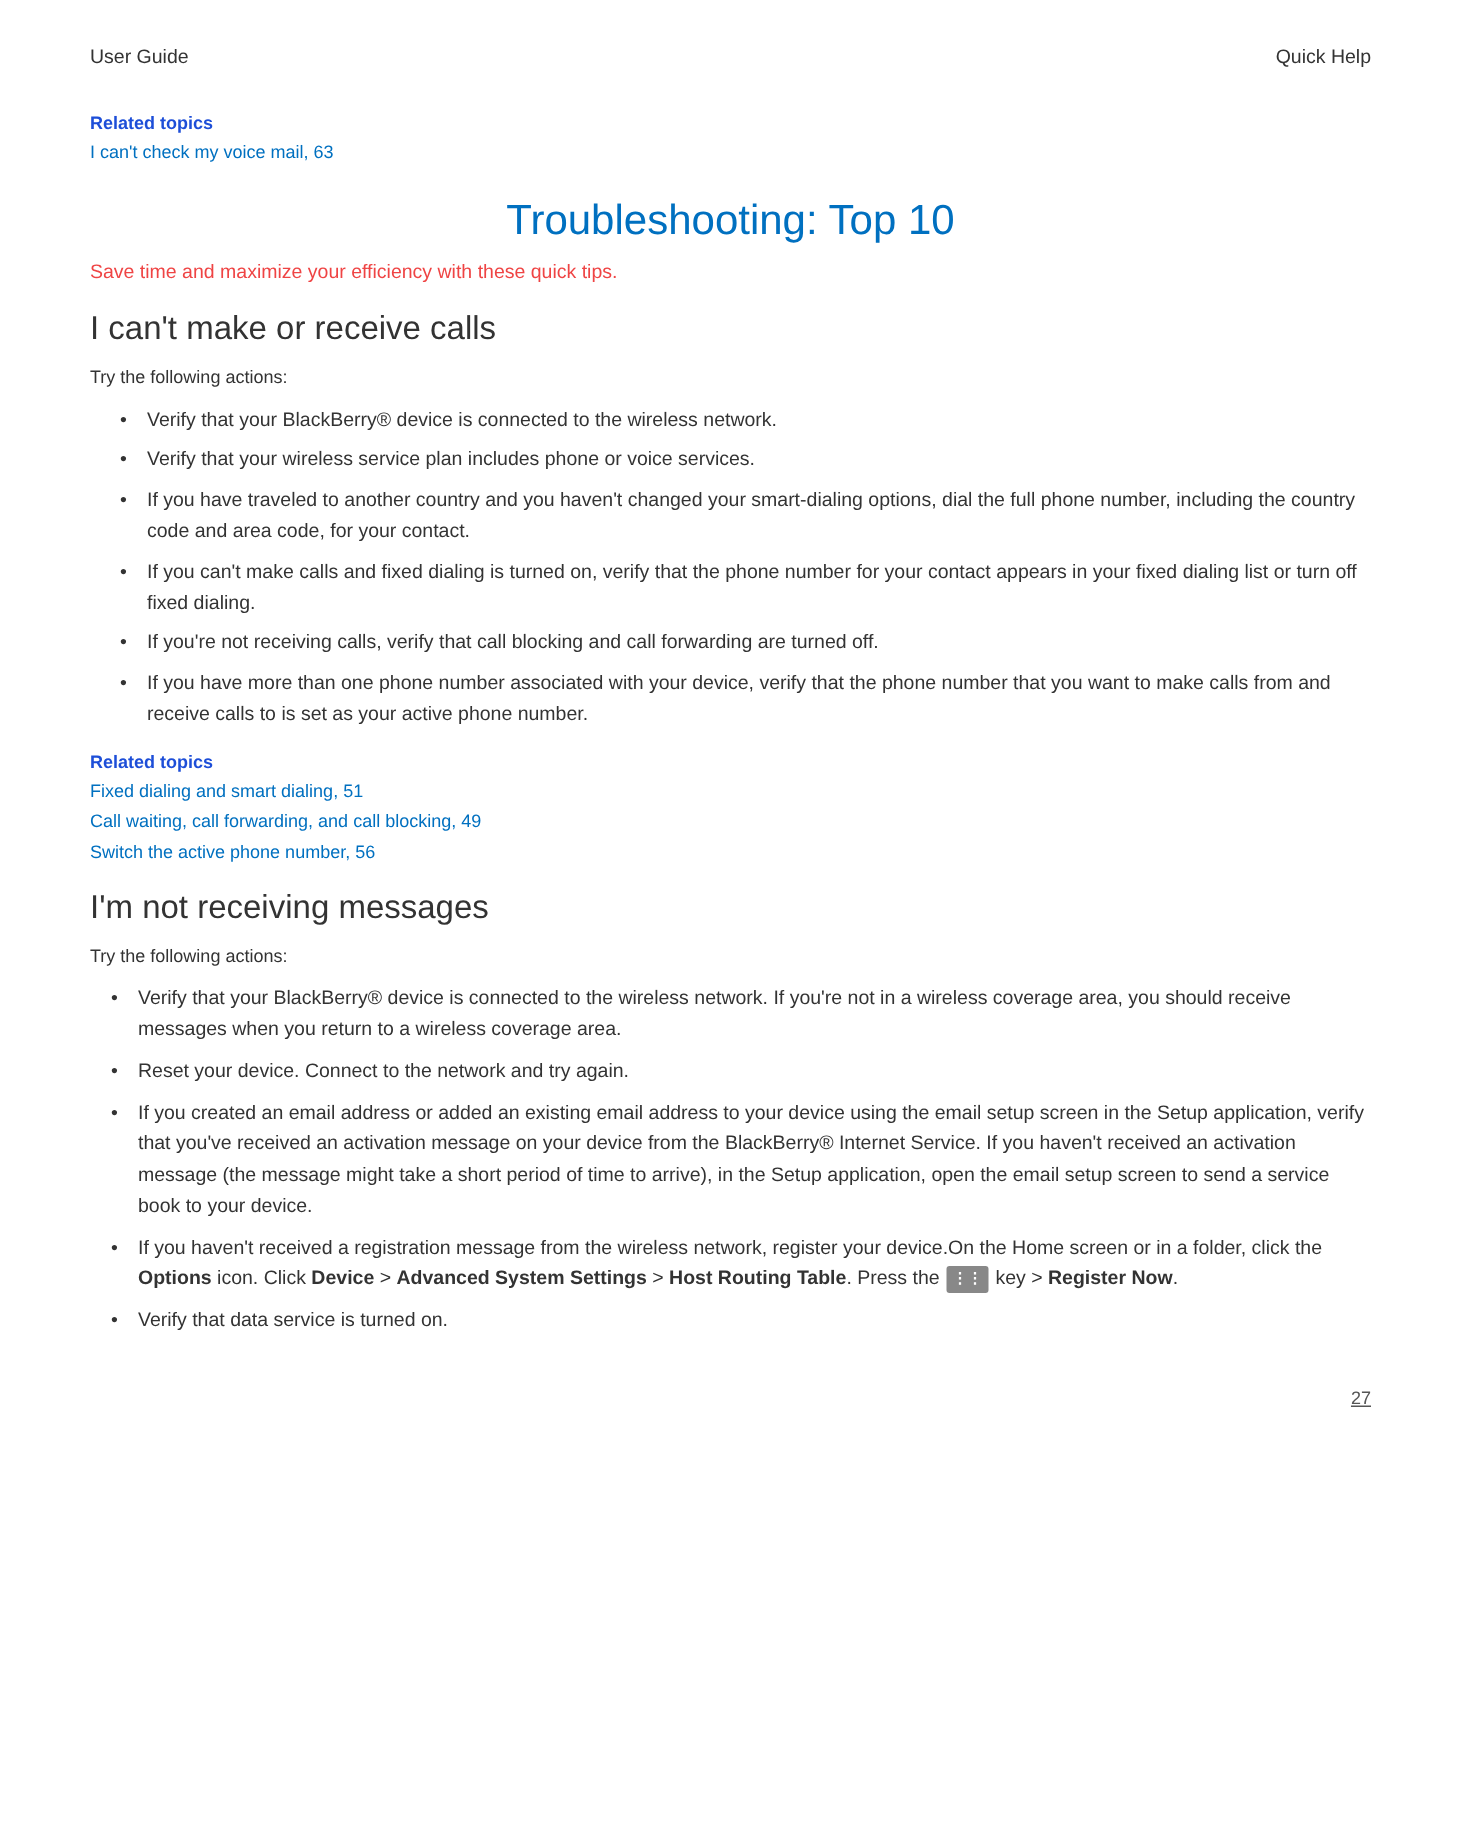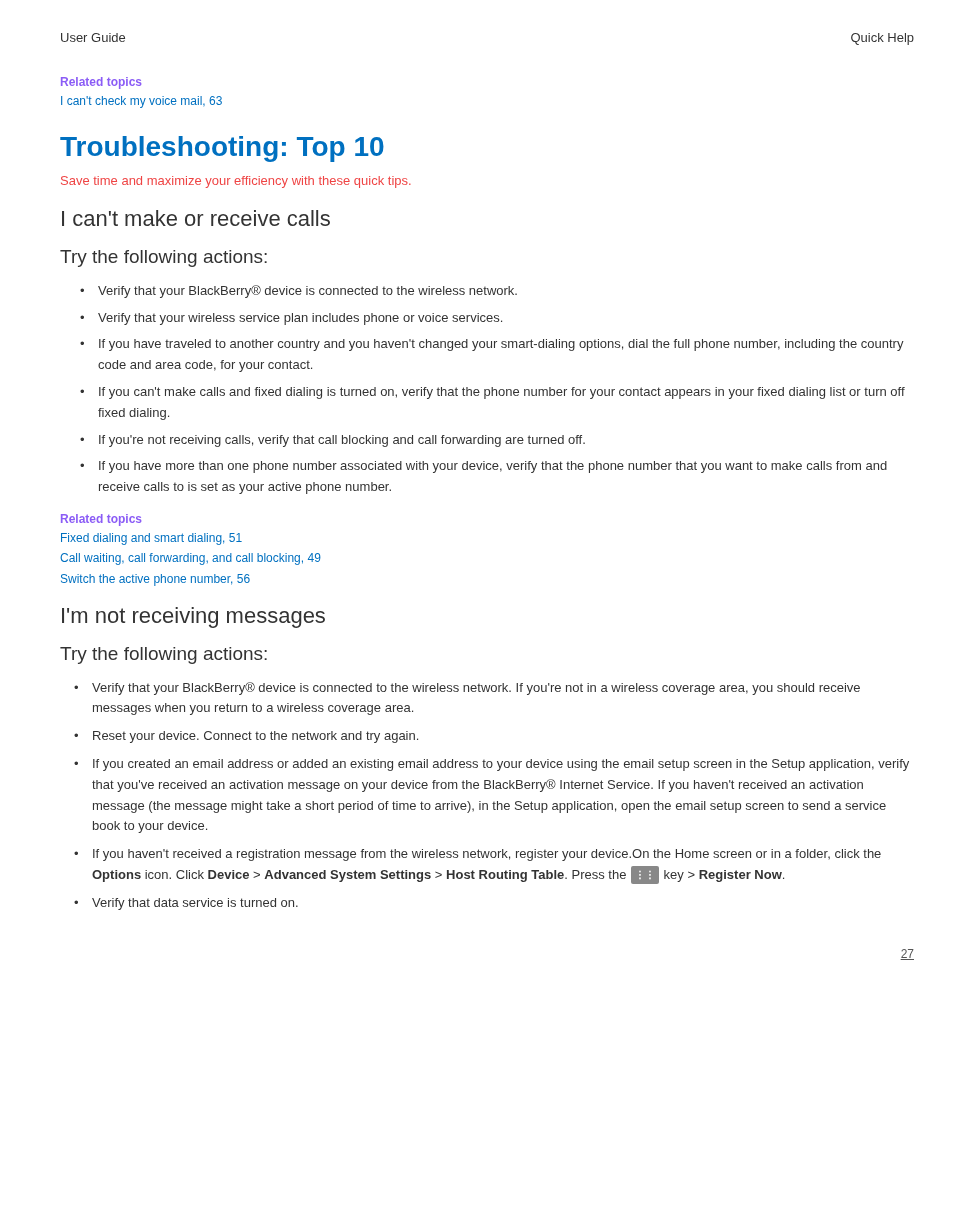--- a/index.html
+++ b/index.html
@@ -34,39 +34,40 @@
     .related-link {
       color: #0070c0;
       font-size: 12px;
       text-decoration: none;
     }
     .section-divider {
       margin: 18px 0;
     }
     .section-title-large {
       font-size: 28px;
-      font-weight: bold;
+      font-weight: normal;
       color: #0070c0;
       margin-bottom: 10px;
       margin-top: 20px;
+      text-align: center;
     }
     .section-subtitle {
       font-size: 13px;
       color: #ef4444;
       margin-bottom: 18px;
     }
     .section-heading {
       font-size: 22px;
       font-weight: normal;
       color: #333;
       margin-bottom: 10px;
       margin-top: 14px;
     }
     .body-text {
-      font-size: 19px;
+      font-size: 12px;
       color: #333;
       line-height: 1.6;
       margin-bottom: 6px;
     }
     .bullet-list {
       list-style: none;
       margin: 8px 0 8px 20px;
     }
     .bullet-list li {
       position: relative;
@@ -82,21 +83,21 @@
       left: 0;
       top: 0;
     }
     .related-block {
       margin-top: 14px;
       margin-bottom: 14px;
     }
     .related-block .related-topics-label {
       font-weight: bold;
       font-size: 12px;
-      color: #8b5cf6;
+      color: #1d4ed8;
       margin-bottom: 2px;
     }
     .related-block a {
       display: block;
       color: #0070c0;
       font-size: 12px;
       text-decoration: none;
       line-height: 1.7;
     }
     .bullet-list-outer {

